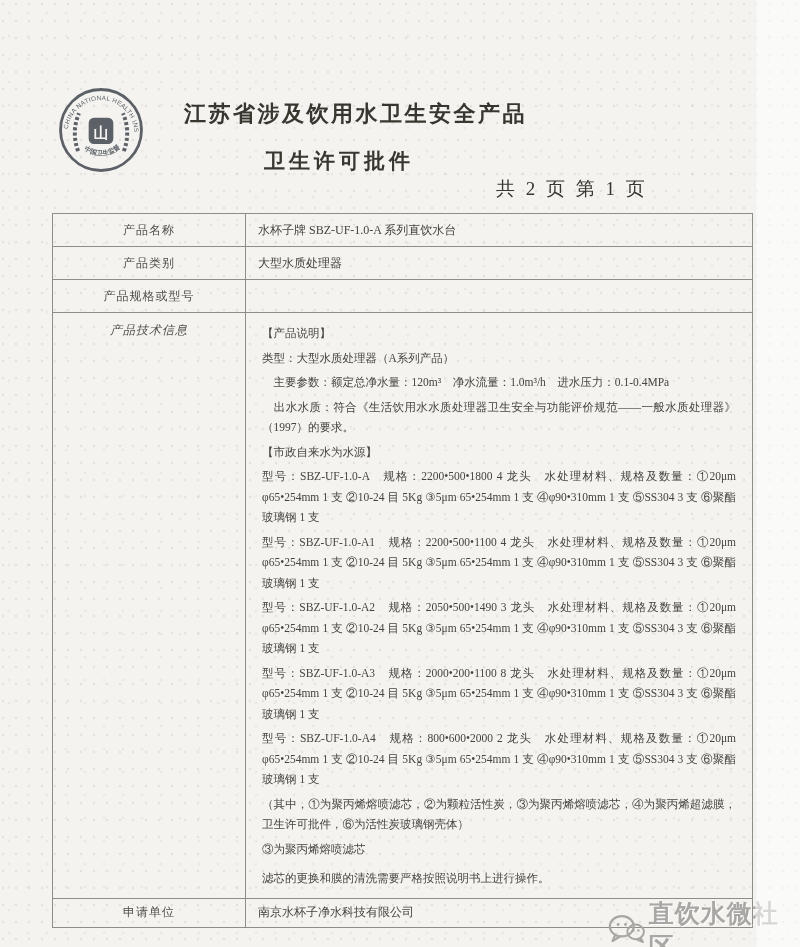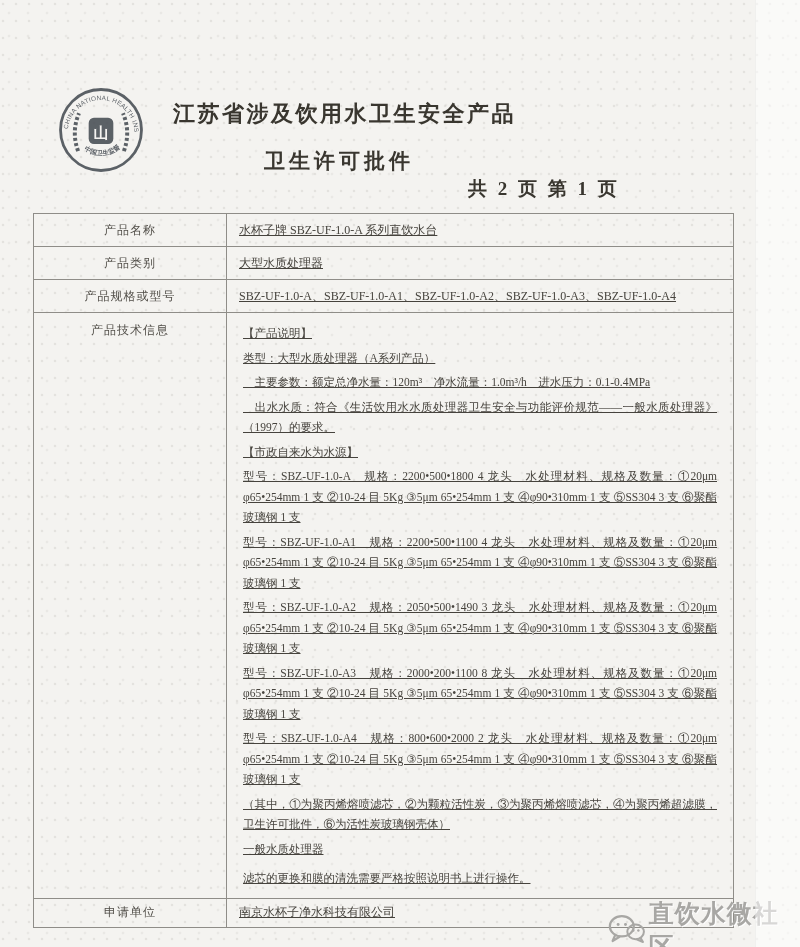--- a/index.html
+++ b/index.html
@@ -12,40 +12,40 @@
       radial-gradient(circle at 9px 13px, rgba(185,183,177,.18) 1px, transparent 1.7px);
     background-size:13px 17px, 19px 23px;
     color:#44423d;
   }
   .paper-edge-right {
     position:absolute; top:0; right:0; width:44px; height:100%;
     background:rgba(255,255,255,.55); border-left:1px solid rgba(0,0,0,.04);
   }
   
   .seal { position:absolute; left:57px; top:86px; width:88px; height:88px; opacity:.88; }
-  .title1 { position:absolute; left:173px; top:99px; font-size:22px; font-weight:bold; letter-spacing:2.5px; color:#39362f; }
+  .title1 { position:absolute; left:184px; top:99px; font-size:22px; font-weight:bold; letter-spacing:2.5px; color:#39362f; }
   .title2 { position:absolute; left:264px; top:147px; font-size:21px; font-weight:bold; letter-spacing:4px; color:#39362f; }
-  .pages  { position:absolute; left:468px; top:176px; font-size:19px; font-weight:bold; letter-spacing:3px; color:#39362f; }
+  .pages  { position:absolute; left:496px; top:176px; font-size:19px; font-weight:normal; letter-spacing:3px; color:#39362f; }
   
   .doc-table {
-    position:absolute; left:33px; top:213px; width:699px;
+    position:absolute; left:52px; top:213px; width:699px;
     border:1px solid #8f8d88; border-collapse:collapse;
     display:flex; flex-direction:column; background:transparent;justify-content:flex-end;
   }
   .trow { display:flex; border-bottom:1px solid #8f8d88; }
   .trow:last-child { border-bottom:none; }
   .tlabel {
     width:192px; flex:0 0 192px; border-right:1px solid #8f8d88;
     display:flex; align-items:center; justify-content:center;
     font-size:12px; letter-spacing:1px; color:#514e48;
   }
-  .tvalue { flex:1; display:flex; align-items:center; padding:4px 10px 4px 12px; font-size:12px; color:#46433d;text-decoration:underline; }
+  .tvalue { flex:1; display:flex; align-items:center; padding:4px 10px 4px 12px; font-size:12px; color:#46433d; }
   .row-simple { height:32px; }
   .row-applicant { height:28px; }
-  .row-tech .tlabel { align-items:flex-start; padding-top:9px; }
+  .row-tech .tlabel { align-items:flex-start; padding-top:9px;font-style:italic; }
   .tech-cell { display:block; padding:6px 12px 5px 12px; }
   .tech-cell p { margin:4px; font-size:11.5px; line-height:20.5px; text-align:justify; color:#47443e; }
   .tech-cell p:last-child { margin-top:9px; }
   
   .watermark {
     position:absolute; left:608px; top:897px; display:flex; align-items:center; gap:4px;
     color:#a8a7a4; text-shadow:1px 1px 0 rgba(255,255,255,.9);
   }
   .watermark .wm-text { font-size:25px; font-weight:bold; letter-spacing:1px; }
   .wm-icon { width:38px; height:32px; }
@@ -82,38 +82,37 @@
       <div class="tvalue">水杯子牌 SBZ-UF-1.0-A 系列直饮水台</div>
     </div>
 
     <div class="trow row-simple">
       <div class="tlabel">产品类别</div>
       <div class="tvalue">大型水质处理器</div>
     </div>
 
     <div class="trow row-simple">
       <div class="tlabel">产品规格或型号</div>
-      <div class="tvalue">SBZ-UF-1.0-A、SBZ-UF-1.0-A1、SBZ-UF-1.0-A2、SBZ-UF-1.0-A3、SBZ-UF-1.0-A4</div>
     </div>
 
     <div class="trow row-tech">
       <div class="tlabel">产品技术信息</div>
       <div class="tvalue tech-cell" id="tech-lines">
           <p>【产品说明】</p>
           <p>类型：大型水质处理器（A系列产品）</p>
           <p>　主要参数：额定总净水量：120m³　净水流量：1.0m³/h　进水压力：0.1-0.4MPa</p>
           <p>　出水水质：符合《生活饮用水水质处理器卫生安全与功能评价规范——一般水质处理器》（1997）的要求。</p>
           <p>【市政自来水为水源】</p>
           <p>型号：SBZ-UF-1.0-A　规格：2200•500•1800 4 龙头　水处理材料、规格及数量：①20μm φ65•254mm 1 支 ②10-24 目 5Kg ③5μm 65•254mm 1 支 ④φ90•310mm 1 支 ⑤SS304 3 支 ⑥聚酯玻璃钢 1 支</p>
           <p>型号：SBZ-UF-1.0-A1　规格：2200•500•1100 4 龙头　水处理材料、规格及数量：①20μm φ65•254mm 1 支 ②10-24 目 5Kg ③5μm 65•254mm 1 支 ④φ90•310mm 1 支 ⑤SS304 3 支 ⑥聚酯玻璃钢 1 支</p>
           <p>型号：SBZ-UF-1.0-A2　规格：2050•500•1490 3 龙头　水处理材料、规格及数量：①20μm φ65•254mm 1 支 ②10-24 目 5Kg ③5μm 65•254mm 1 支 ④φ90•310mm 1 支 ⑤SS304 3 支 ⑥聚酯玻璃钢 1 支</p>
           <p>型号：SBZ-UF-1.0-A3　规格：2000•200•1100 8 龙头　水处理材料、规格及数量：①20μm φ65•254mm 1 支 ②10-24 目 5Kg ③5μm 65•254mm 1 支 ④φ90•310mm 1 支 ⑤SS304 3 支 ⑥聚酯玻璃钢 1 支</p>
           <p>型号：SBZ-UF-1.0-A4　规格：800•600•2000 2 龙头　水处理材料、规格及数量：①20μm φ65•254mm 1 支 ②10-24 目 5Kg ③5μm 65•254mm 1 支 ④φ90•310mm 1 支 ⑤SS304 3 支 ⑥聚酯玻璃钢 1 支</p>
           <p>（其中，①为聚丙烯熔喷滤芯，②为颗粒活性炭，③为聚丙烯熔喷滤芯，④为聚丙烯超滤膜，卫生许可批件，⑥为活性炭玻璃钢壳体）</p>
-          <p>一般水质处理器</p>
+          <p>③为聚丙烯熔喷滤芯</p>
           <p>滤芯的更换和膜的清洗需要严格按照说明书上进行操作。</p>
         </div>
     </div>
 
     <div class="trow row-applicant">
       <div class="tlabel">申请单位</div>
       <div class="tvalue">南京水杯子净水科技有限公司</div>
     </div>
 
   </div>

